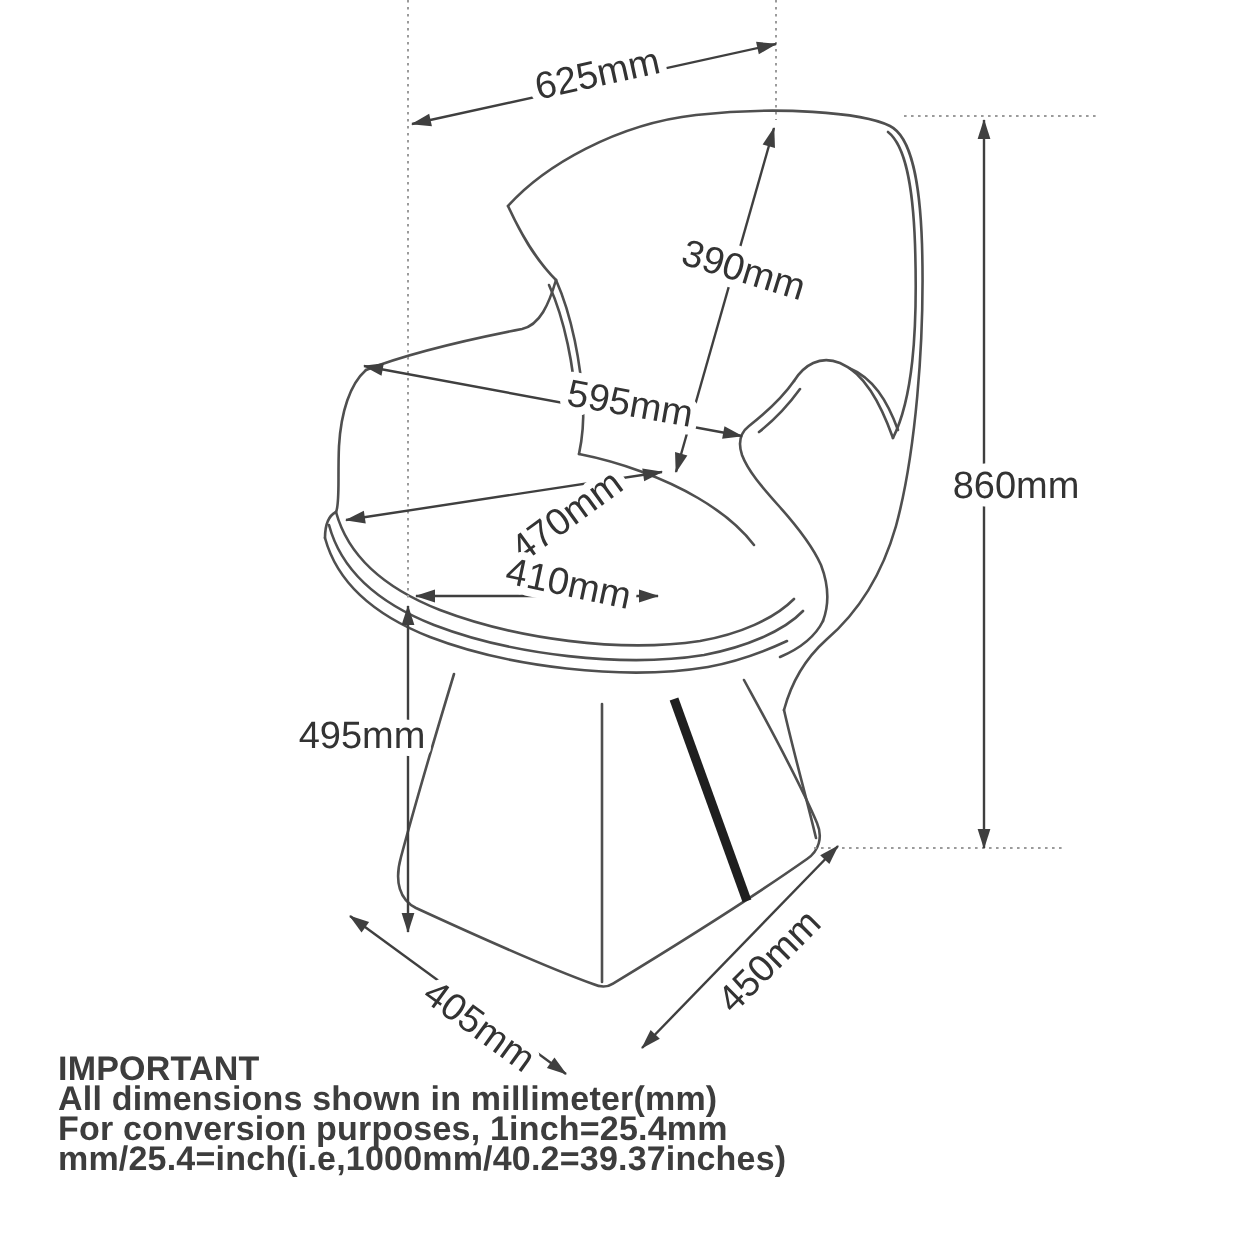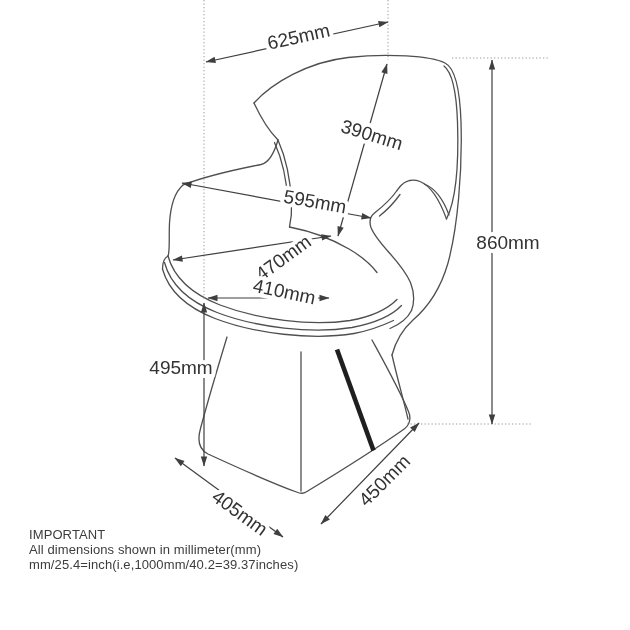--- a/index.html
+++ b/index.html
@@ -21,21 +21,21 @@
   
   .labels text{
     font-family:"Liberation Sans", sans-serif;
     font-size:19px;
     fill:#333333;
     stroke:#ffffff;stroke-width:8px;paint-order:stroke;stroke-linejoin:round;
     text-anchor:middle;
   }
   .notes{
     position:absolute;left:29px;top:527px;
-    font-size:13px;font-weight:400;line-height:15px;
+    font-size:17px;font-weight:700;line-height:15px;
     color:#3d3d3d;letter-spacing:0.1px;white-space:nowrap;
   }
 </style>
 </head>
 <body>
 
 <div class="stage">
   <svg width="630" height="630" viewBox="0 0 630 630">
     <defs>
       <marker id="ah" markerWidth="11" markerHeight="8" refX="10" refY="4" orient="auto-start-reverse" markerUnits="userSpaceOnUse">
@@ -113,15 +113,16 @@
       <text transform="translate(508,249)">860mm</text>
       <text transform="translate(181,374)">495mm</text>
       <text transform="translate(236,518) rotate(36)">405mm</text>
       <text transform="translate(389,485) rotate(-45)">450mm</text>
     </g>
   </svg>
 
   <div class="notes">
     <div>IMPORTANT</div>
     <div>All dimensions shown in millimeter(mm)</div>
+    <div>For conversion purposes, 1inch=25.4mm</div>
     <div>mm/25.4=inch(i.e,1000mm/40.2=39.37inches)</div>
   </div>
 </div>
 
 </body></html>

